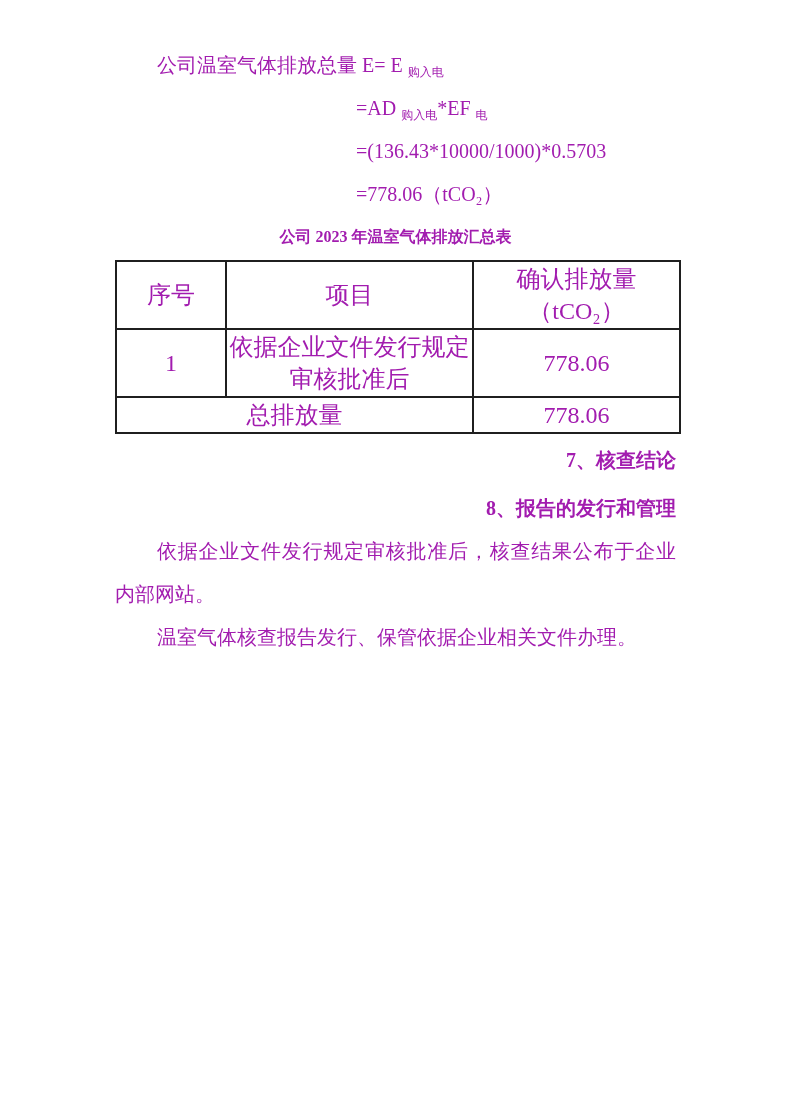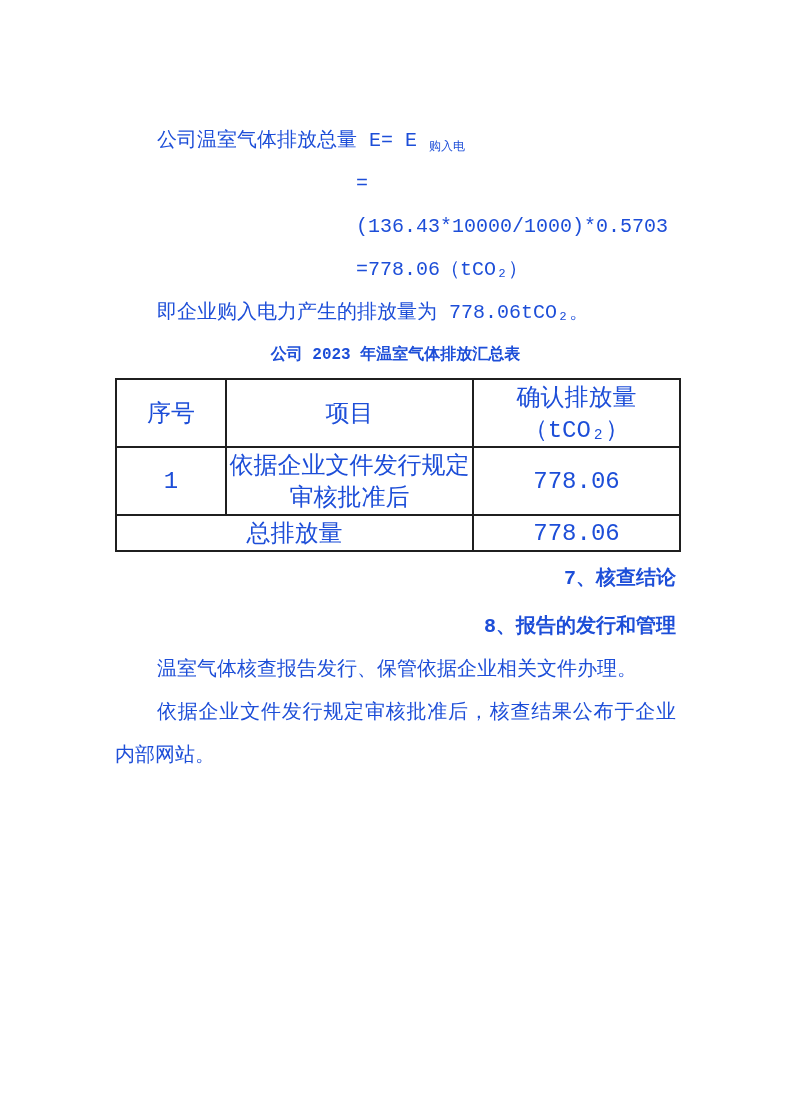--- a/index.html
+++ b/index.html
@@ -3,23 +3,23 @@
 <meta charset="utf-8">
 <style>
   * { margin: 0; padding: 0; box-sizing: border-box; }
   html, body { background: #e8e8e8; }
   .page {
     position: relative;
     width: 790px;
     height: 1119px;
     margin: 0 auto;
     background: #ffffff;
-    font-family: Liberation Mono, monospace;
-    color: #1d4ed8;
-    padding: 119px 114px 0 115px;
+    font-family: Liberation Serif, serif;
+    color: #a21caf;
+    padding: 44px 114px 0 115px;
     overflow: hidden;
   }
   .para {
     font-size: 20px;
     line-height: 43px;
     text-align: justify;
   }
   .indent { text-indent: 42px; }
   .formula-cont { padding-left: 241px; }
   sub.cjk {
@@ -61,26 +61,26 @@
   }
   .last-left { text-align: left; }
 </style>
 </head>
 <body>
 
 <div class="page">
 
   <p class="para indent"><span>公司温室气体排放总量 E= E </span><sub class="cjk">购入电</sub></p>
 
+  <p class="para formula-cont"><span>=AD </span><sub class="cjk">购入电</sub><span>*EF </span><sub class="cjk">电</sub></p>
 
   <p class="para formula-cont">=(136.43*10000/1000)*0.5703</p>
 
   <p class="para formula-cont">=778.06（tCO₂）</p>
 
-  <p class="para indent">即企业购入电力产生的排放量为 778.06tCO₂。</p>
 
   <p class="tbl-title">公司 2023 年温室气体排放汇总表</p>
 
   <table class="doc-table">
     <tbody>
         <tr>
       <td class="col-no">序号</td>
       <td class="col-item">项目</td>
       <td class="col-val">确认排放量（tCO₂）</td>
     </tr>
@@ -92,16 +92,16 @@
     <tr>
       <td colspan="2">总排放量</td>
       <td>778.06</td>
     </tr>
   </tbody>
     </table>
 
   <h2 class="sec-heading">7、核查结论</h2>
 
   <h2 class="sec-heading">8、报告的发行和管理</h2>
+  <p class="para indent">依据企业文件发行规定审核批准后，核查结果公布于企业内部网站。</p>
   <p class="para indent last-left">温室气体核查报告发行、保管依据企业相关文件办理。</p>
-  <p class="para indent">依据企业文件发行规定审核批准后，核查结果公布于企业内部网站。</p>
 
 </div>
 
 </body></html>

